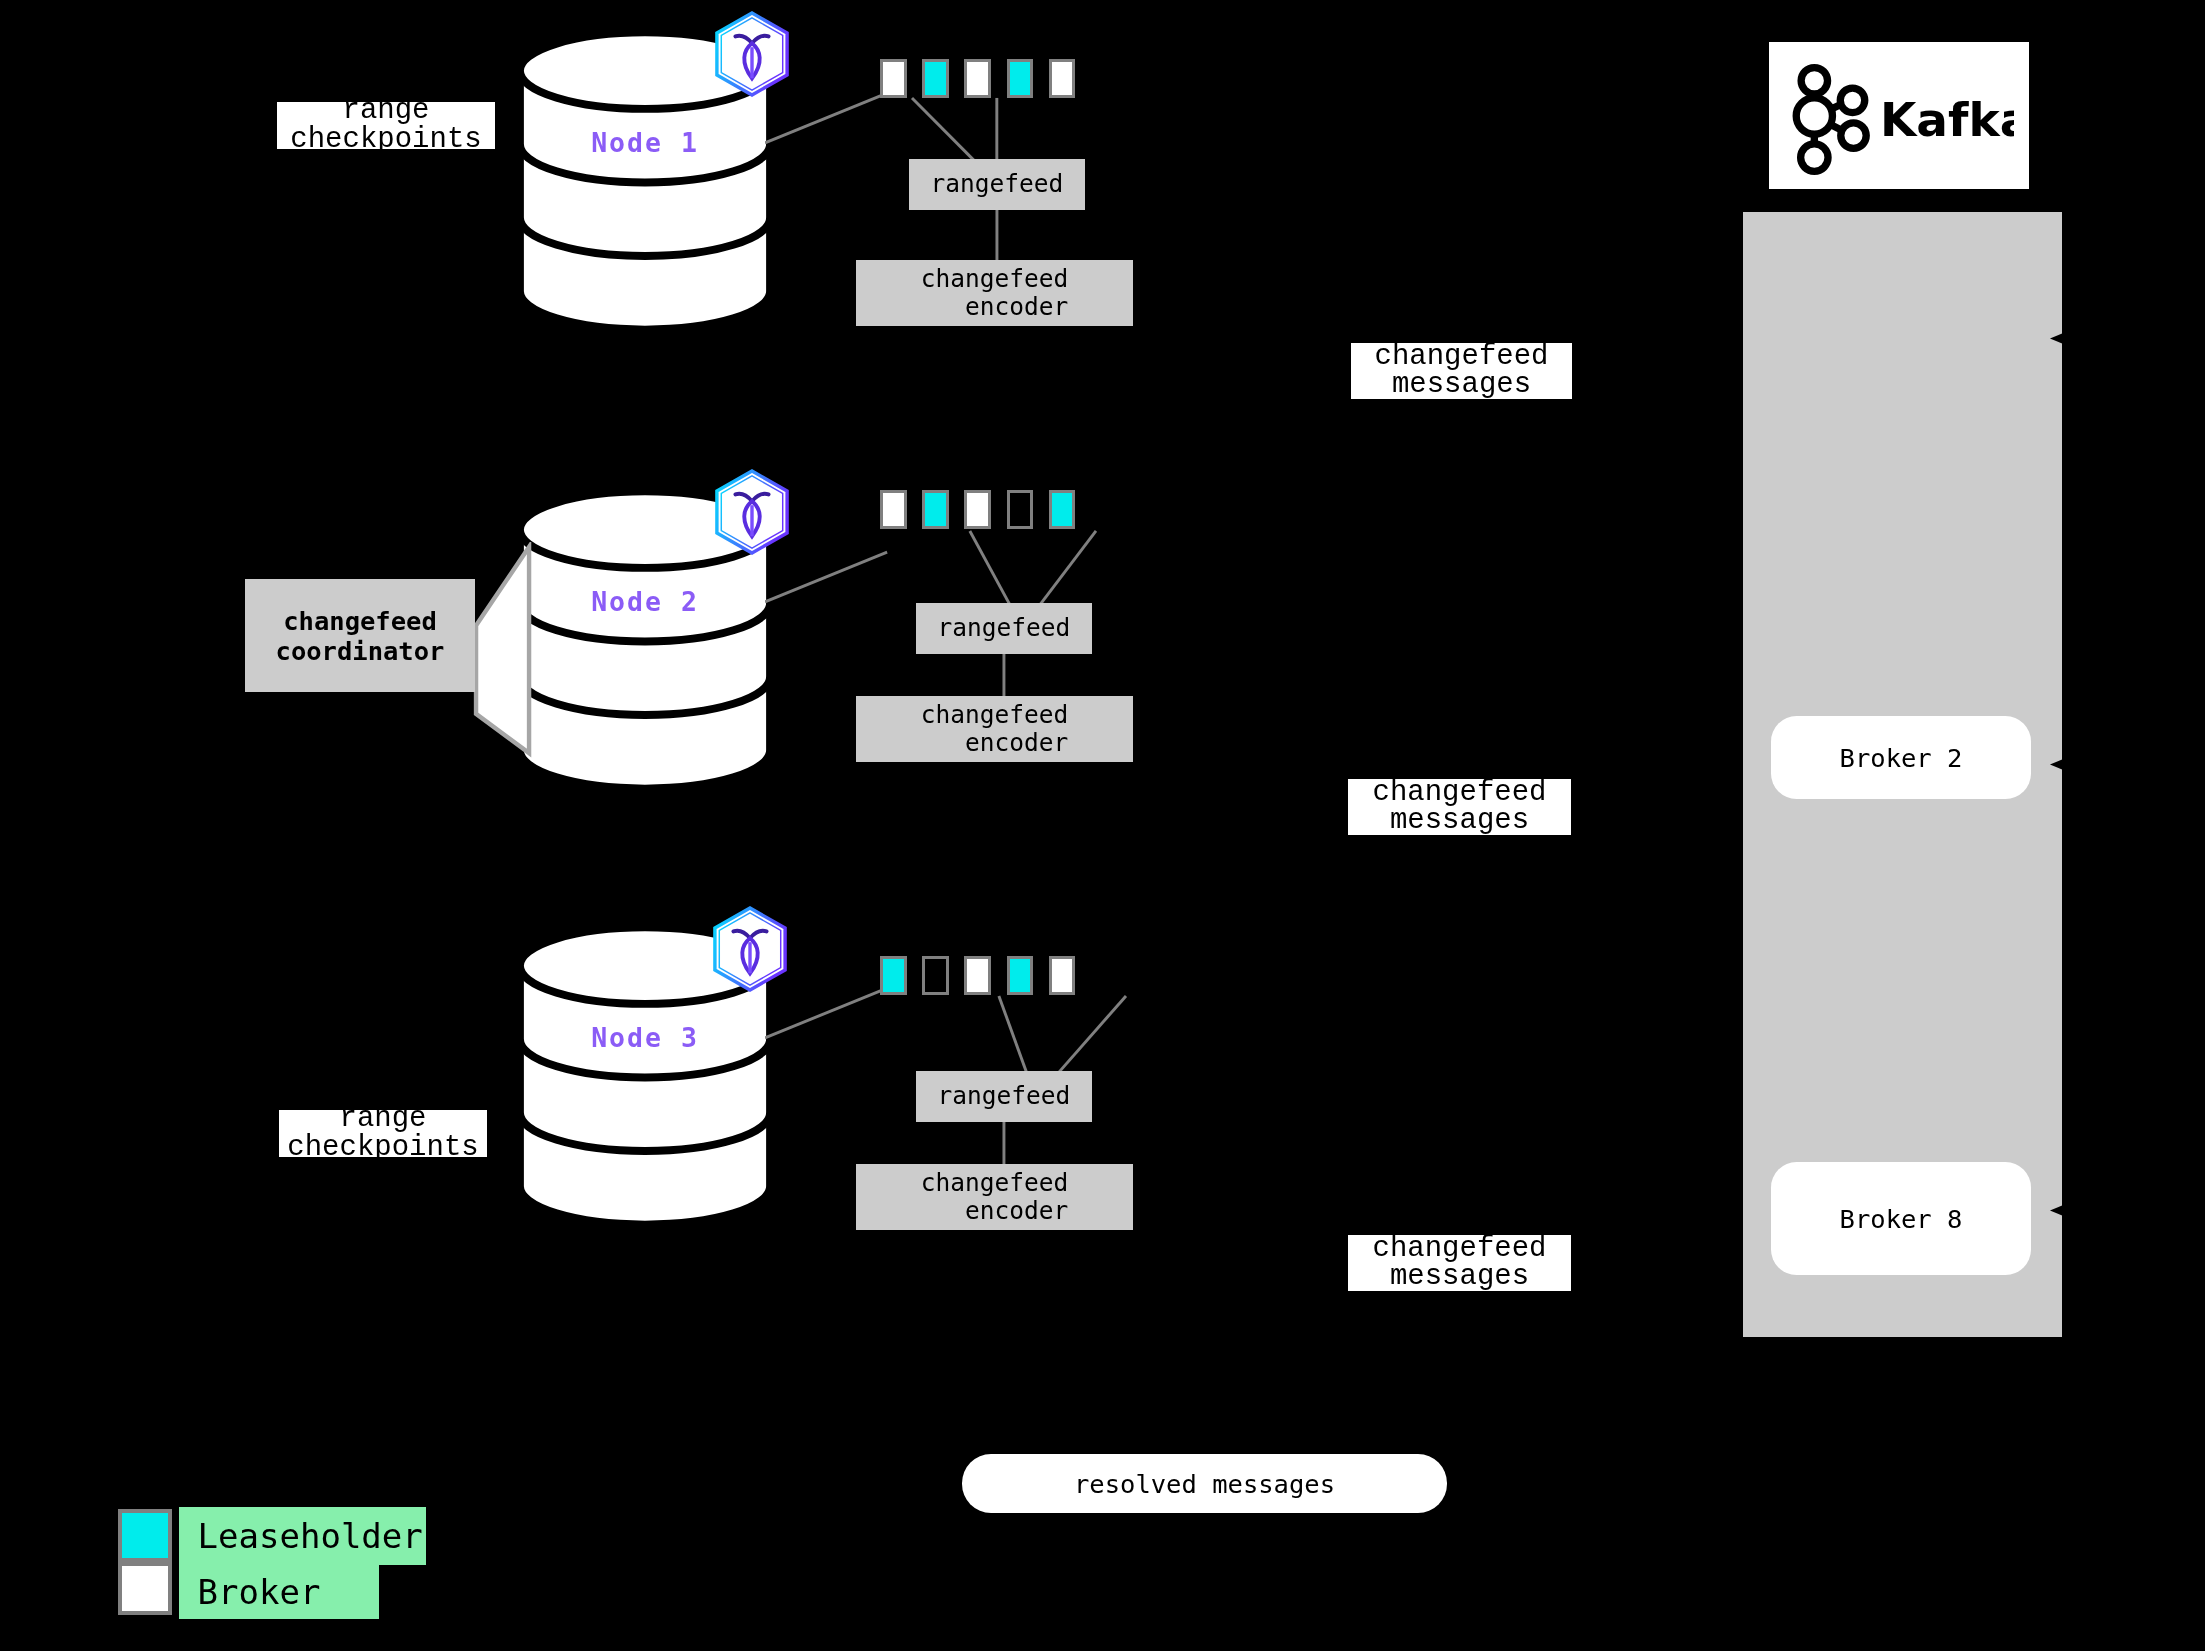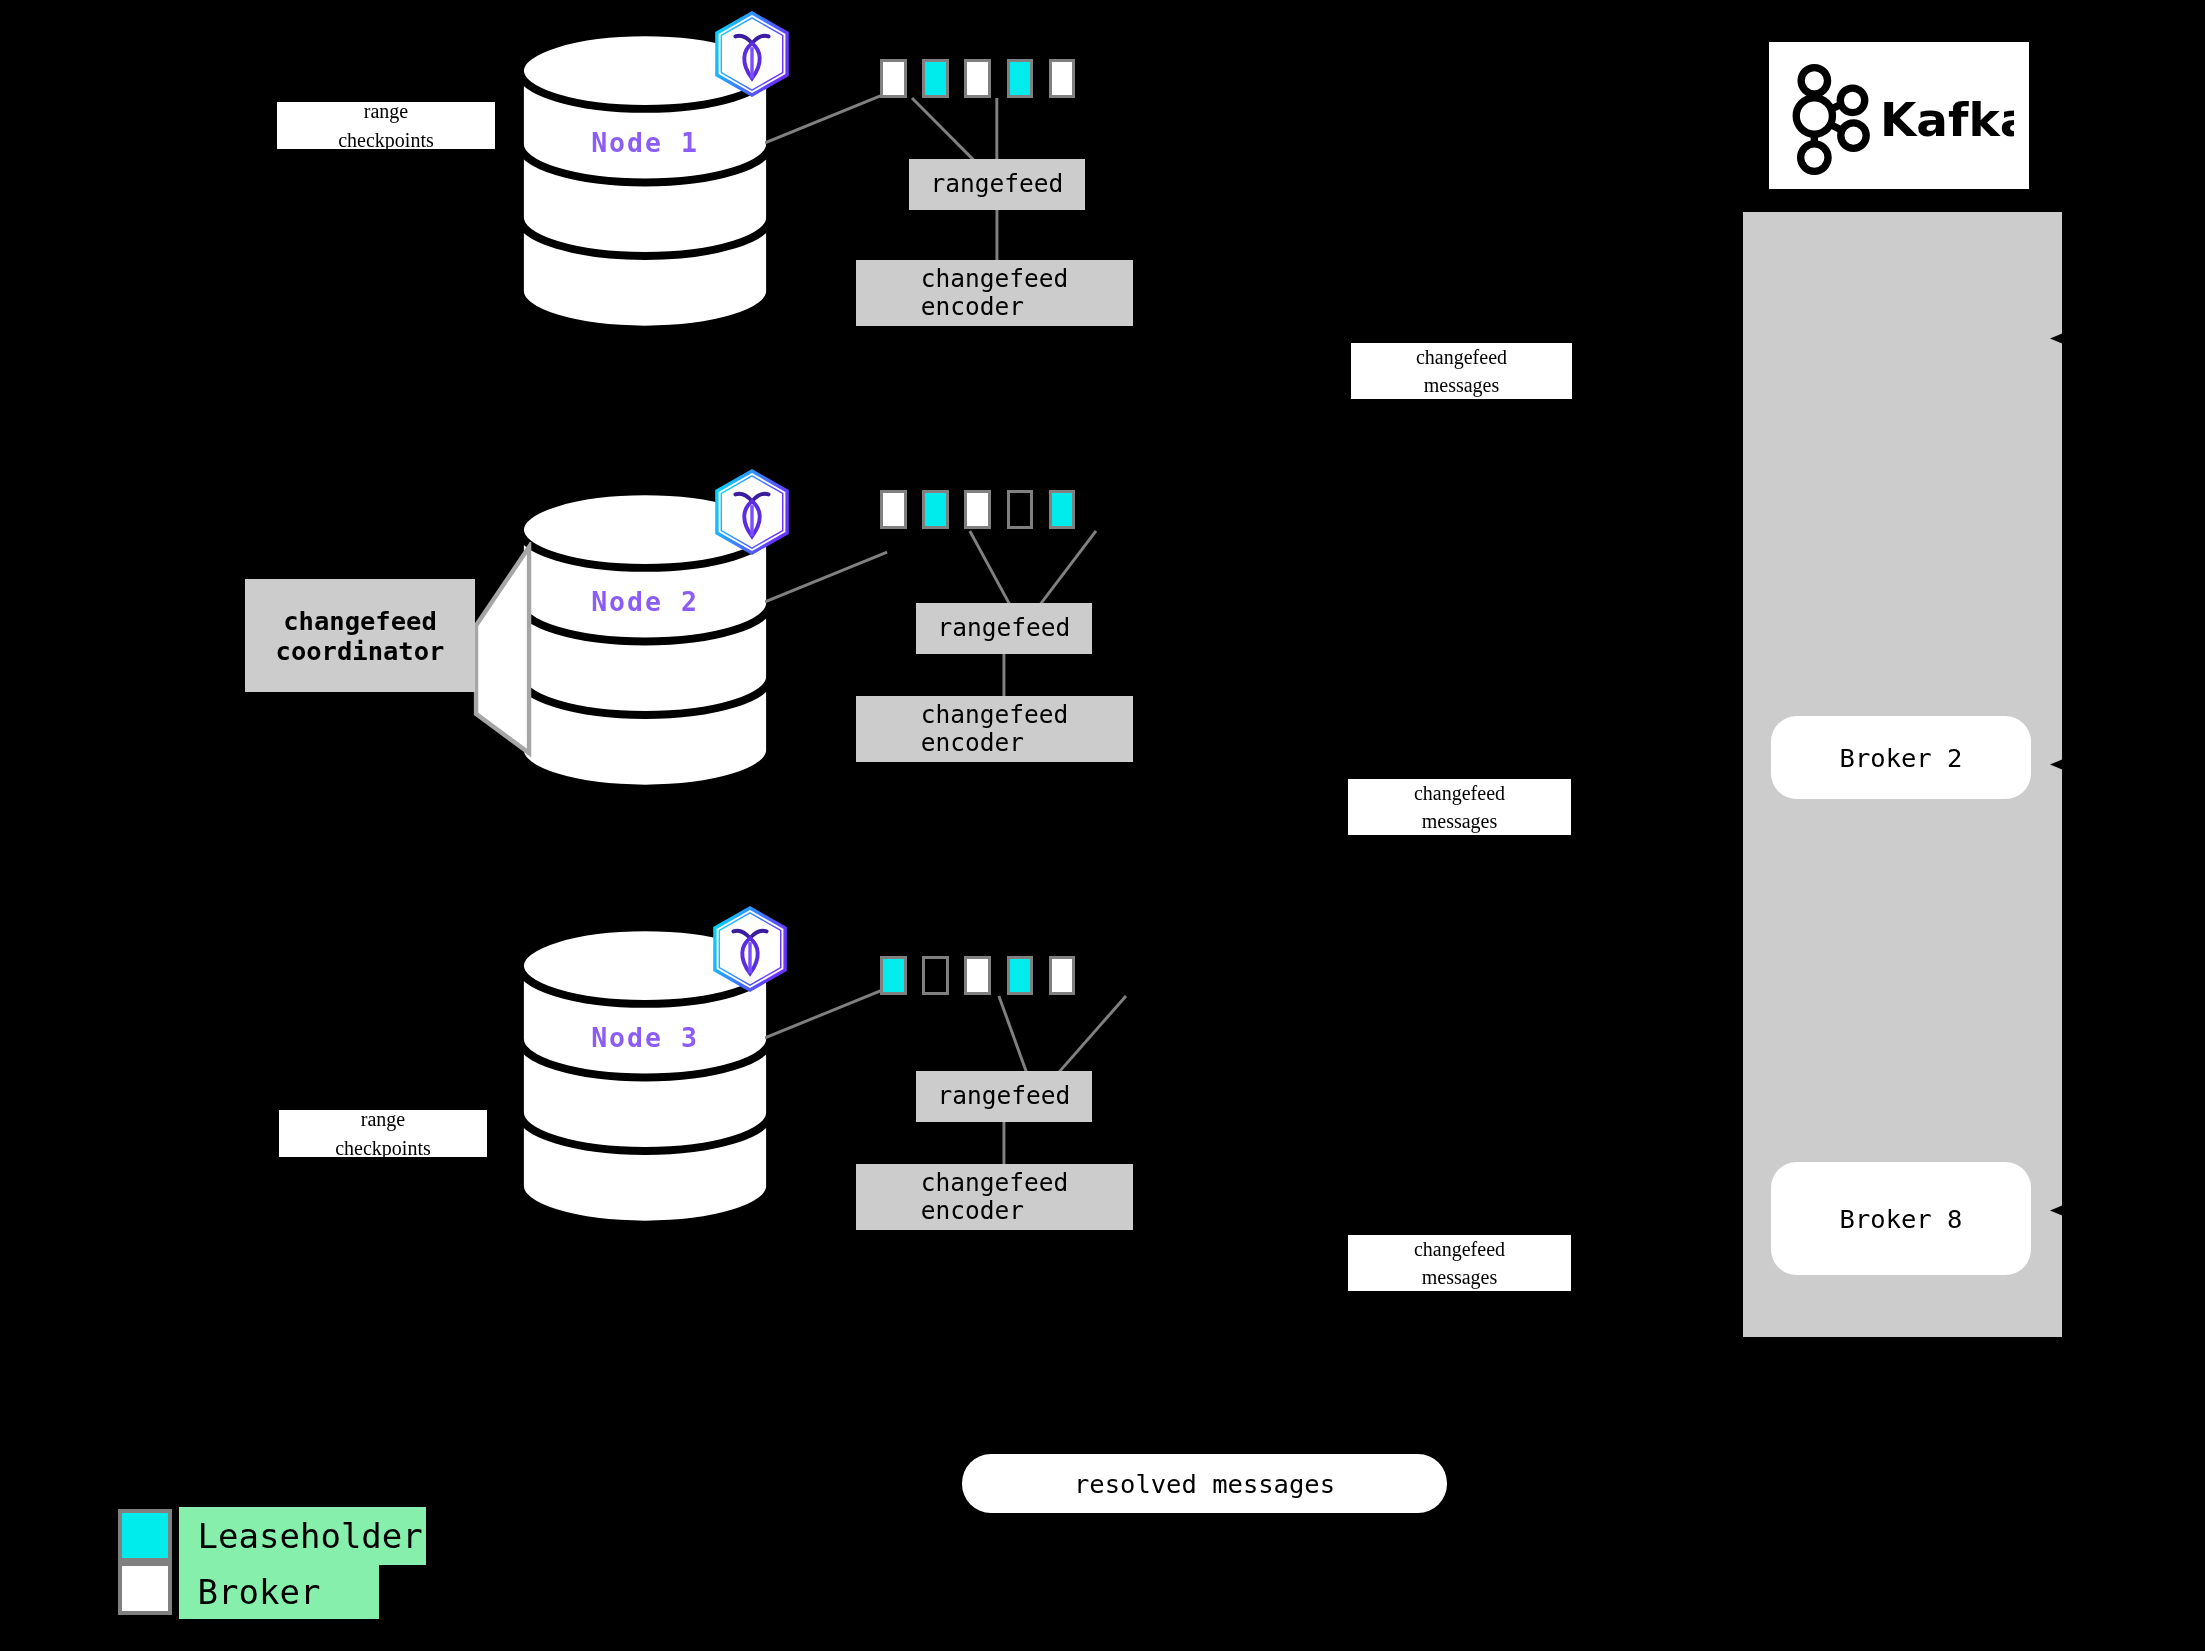--- a/index.html
+++ b/index.html
@@ -4,30 +4,30 @@
 <style>
   html,body{margin:0;padding:0;background:#000;}
   body{font-family:"DejaVu Sans Mono", monospace;}
   #stage{position:relative;width:2205px;height:1652px;background:#000;overflow:hidden;}
 
   .abs{position:absolute;}
 
   
   .wlabel{
     background:#fff;color:#000;
-    font-family:Liberation Serif, serif;
-    font-size:20px;line-height:28.4px;text-align:center;
+    font-family:Liberation Mono, monospace;
+    font-size:29px;line-height:28.4px;text-align:center;
     display:flex;align-items:center;justify-content:center;
     overflow:visible;white-space:pre-line;
   }
   
   .glabel{
     background:#cccccc;color:#000;
     font-family:"DejaVu Sans Mono", monospace;
-    font-size:24.5px;line-height:28.4px;text-align:left;
+    font-size:24.5px;line-height:28.4px;text-align:right;
     display:flex;align-items:center;justify-content:center;
     white-space:pre-line;
   }
 
   
   .cyl{position:absolute;}
   .cyl svg{display:block;overflow:visible;}
   .cyl-label{
     position:absolute;left:0;width:100%;text-align:center;
     color:#8b5cf6;font-weight:bold;

